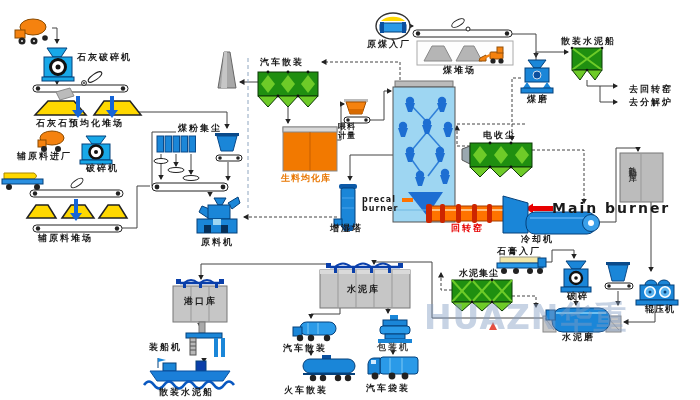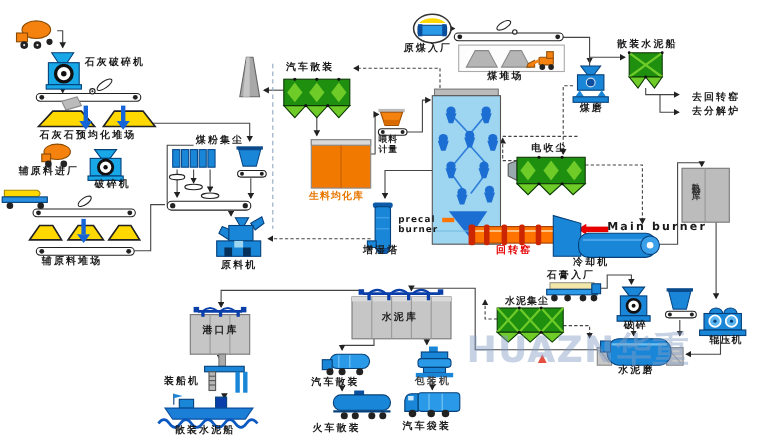--- a/index.html
+++ b/index.html
@@ -1,27 +1,27 @@
 <!DOCTYPE html>
 <html><head>
 <meta charset="utf-8">
 <style>
   html,body{margin:0;padding:0;background:#fff;}
   .stage{position:relative;width:700px;height:400px;background:#fff;overflow:hidden;
          font-family:"DejaVu Sans",sans-serif;}
   .stage svg{position:absolute;left:0;top:0;}
   .lbl{position:absolute;font-weight:bold;font-size:9px;letter-spacing:2px;
        color:#1a1a1a;white-space:nowrap;line-height:1.1;}
-  .sp1{letter-spacing:1px;font-family:Liberation Serif, serif;}
+  .sp1{letter-spacing:1px;}
   .sm{font-size:8px;}
   .red{color:#e60000;}
   .orangetx{color:#e87600;}
-  .wrap2{width:24px;white-space:normal;letter-spacing:1px;font-size:8px;text-align:right;}
+  .wrap2{width:24px;white-space:normal;letter-spacing:1px;font-size:8px;}
   .wrapen{width:44px;white-space:normal;letter-spacing:1px;font-size:8px;}
-  .en2{letter-spacing:2px;font-size:10px;}
+  .en2{letter-spacing:2px;font-size:14px;}
   .vert{writing-mode:vertical-rl;text-orientation:upright;letter-spacing:3px;color:#333;}
   .watermark{position:absolute;left:424px;top:296px;font-size:33px;font-weight:bold;
        letter-spacing:1px;color:rgba(130,158,196,0.45);white-space:nowrap;}
 </style>
 </head>
 <body>
 
 <div class="stage">
 
 <svg width="700" height="400" viewBox="0 0 700 400">

